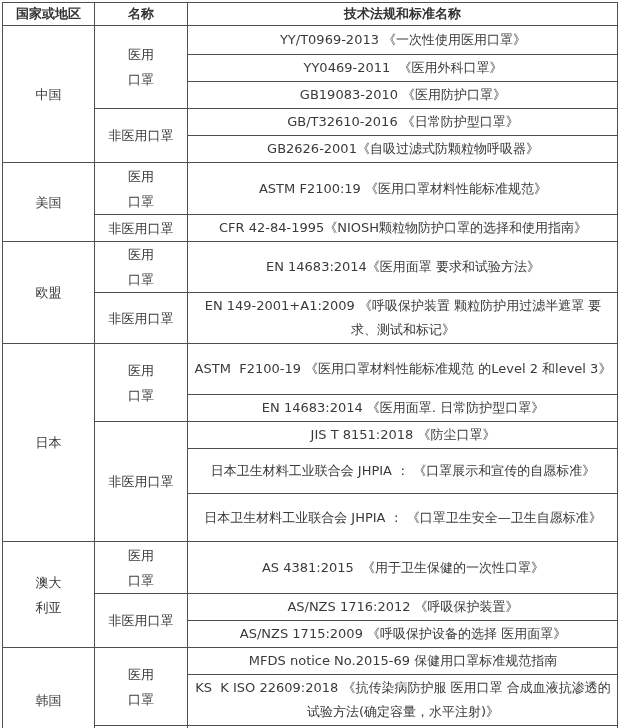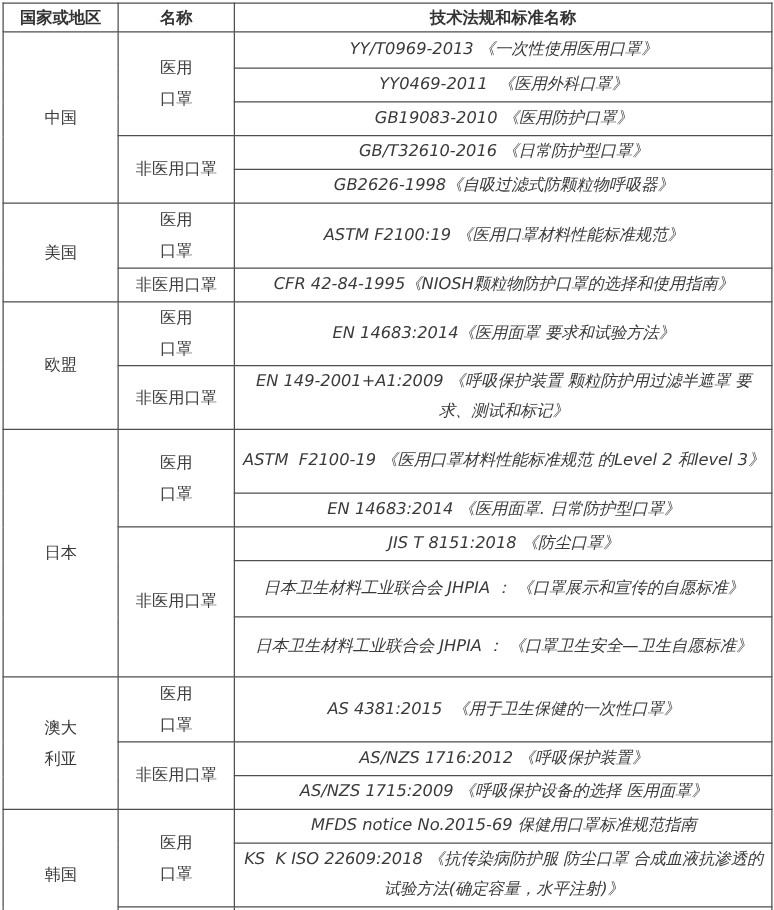--- a/index.html
+++ b/index.html
@@ -52,21 +52,20 @@
     line-height: 25px;
     padding: 0 2px;
     margin-left: 32px;
   }
   td.std-cell {
     text-align: left;
     white-space: pre-wrap;
     word-break: break-all;
     line-height: 24px;
     padding: 1px 3px 1px 4px;
-    font-style: italic;
   }
   col.c1 { width: 92px; }
   col.c2 { width: 93px; }
   col.c3 { width: 430px; }
 </style>
 </head>
 <body>
 
 <div id="stage">
   <table class="std-table">
@@ -94,21 +93,21 @@
         <td class="std-cell">YY0469-2011  《医用外科口罩》</td>
       </tr>
       <tr style="height:24px">
         <td class="std-cell">GB19083-2010 《医用防护口罩》</td>
       </tr>
       <tr style="height:26px">
         <td class="type-cell" rowspan="2">非医用口罩</td>
         <td class="std-cell">GB/T32610-2016 《日常防护型口罩》</td>
       </tr>
       <tr style="height:21px">
-        <td class="std-cell">GB2626-1998《自吸过滤式防颗粒物呼吸器》</td>
+        <td class="std-cell">GB2626-2001《自吸过滤式防颗粒物呼吸器》</td>
       </tr>
 
       <tr style="height:52px">
         <td class="country-cell" rowspan="2">美国</td>
         <td class="type-cell">医用
 口罩</td>
         <td class="std-cell">ASTM F2100:19 《医用口罩材料性能标准规范》</td>
       </tr>
       <tr style="height:26px">
         <td class="type-cell">非医用口罩</td>
@@ -161,21 +160,21 @@
         <td class="std-cell">AS/NZS 1715:2009 《呼吸保护设备的选择 医用面罩》</td>
       </tr>
 
       <tr style="height:26px">
         <td class="country-cell" rowspan="3">韩国</td>
         <td class="type-cell" rowspan="2">医用
 口罩</td>
         <td class="std-cell">MFDS notice No.2015-69 保健用口罩标准规范指南</td>
       </tr>
       <tr style="height:51px">
-        <td class="std-cell">KS  K ISO 22609:2018 《抗传染病防护服 防尘口罩 合成血液抗渗透的试验方法(确定容量，水平注射)》</td>
+        <td class="std-cell">KS  K ISO 22609:2018 《抗传染病防护服 医用口罩 合成血液抗渗透的试验方法(确定容量，水平注射)》</td>
       </tr>
       <tr style="height:22px">
         <td class="type-cell">非医用口罩</td>
         <td class="std-cell">KS  M 6673:2008 《防尘口罩》</td>
       </tr>
     </tbody>
   </table>
 </div>
 
 </body></html>

